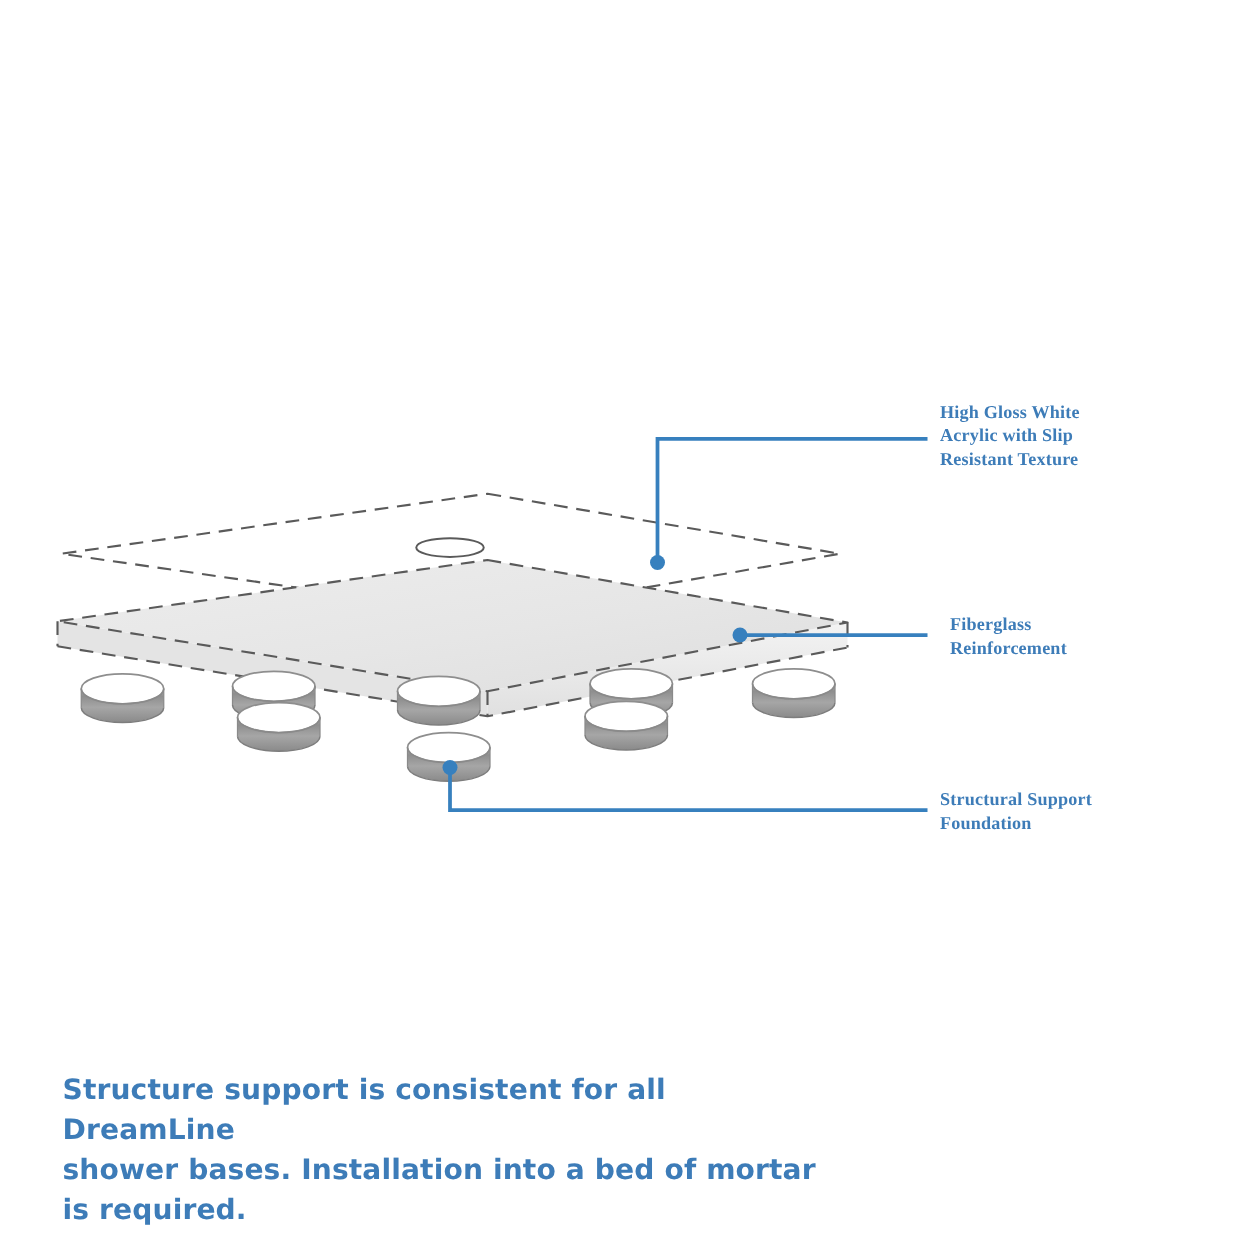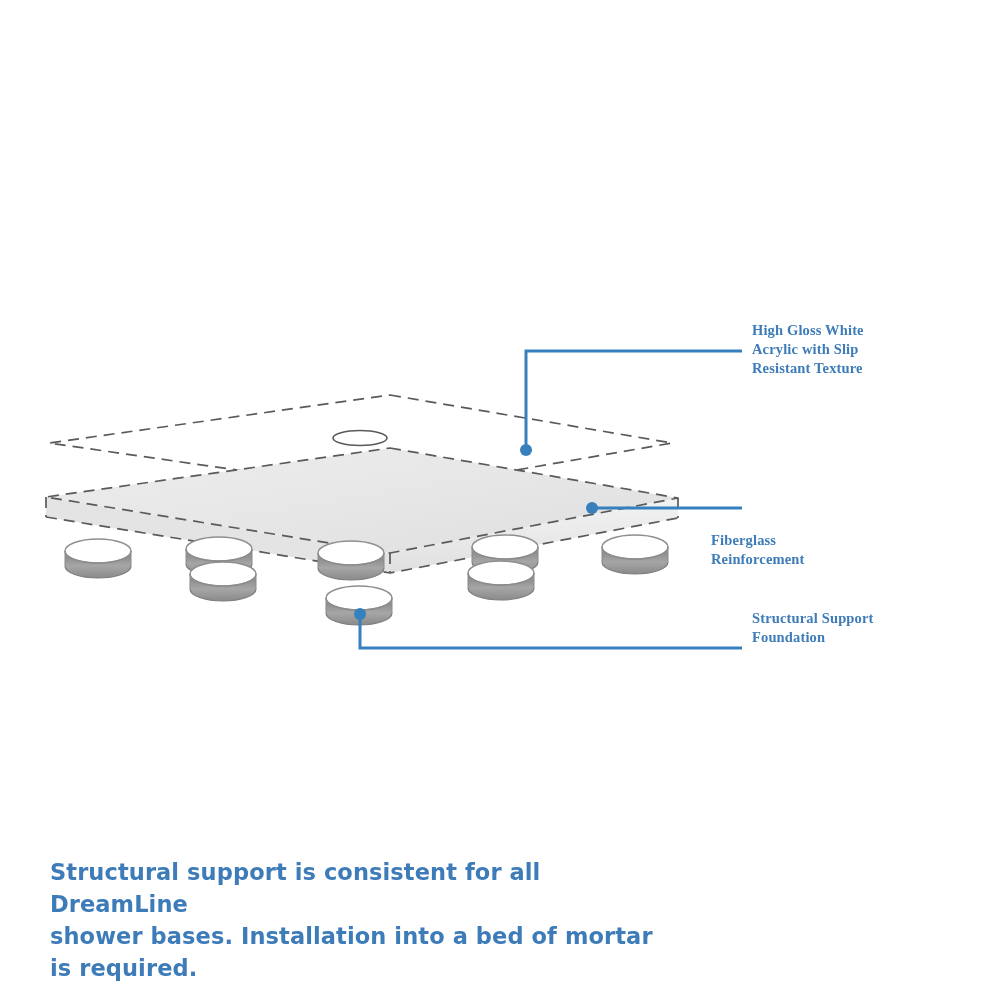--- a/index.html
+++ b/index.html
@@ -49,22 +49,22 @@
     position: absolute;
     color: #3d7cb8;
     font-family: Liberation Serif, serif;
     font-size: 14.5px;
     font-weight: bold;
     line-height: 1.30;
     letter-spacing: 0.15px;
     white-space: pre-line;
   }
   #callout-0 { left: 752px; top: 321px; }
-  #callout-1 { left: 711px; top: 491px; margin-top: 40px; }
-  #callout-2 { left: 752px; top: 609px; }
+  #callout-1 { left: 760px; top: 491px; }
+  #callout-2 { left: 752px; top: 631px; }
   
   #footer-note {
     position: absolute;
     left: 50px;
     top: 857px;
     width: 620px;
     color: #3d7cb8;
     font-family: "DejaVu Sans", sans-serif;
     font-size: 22.5px;
     font-weight: bold;
@@ -211,17 +211,17 @@
   <div class="callout" id="callout-0">High Gloss White
 Acrylic with Slip
 Resistant Texture</div>
 
   <div class="callout" id="callout-1">Fiberglass
 Reinforcement</div>
 
   <div class="callout" id="callout-2">Structural Support
 Foundation</div>
 
-  <div id="footer-note">Structural support is consistent for all DreamLine
+  <div id="footer-note">Structure support is consistent for all DreamLine
 shower bases. Installation into a bed of mortar
 is required.</div>
 
 </div>
 
 </body></html>

